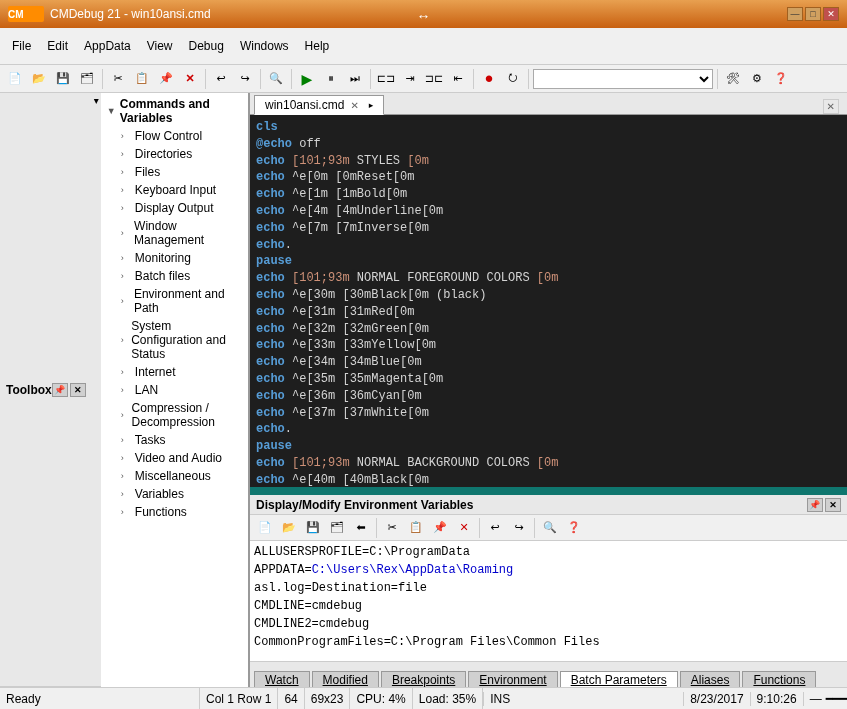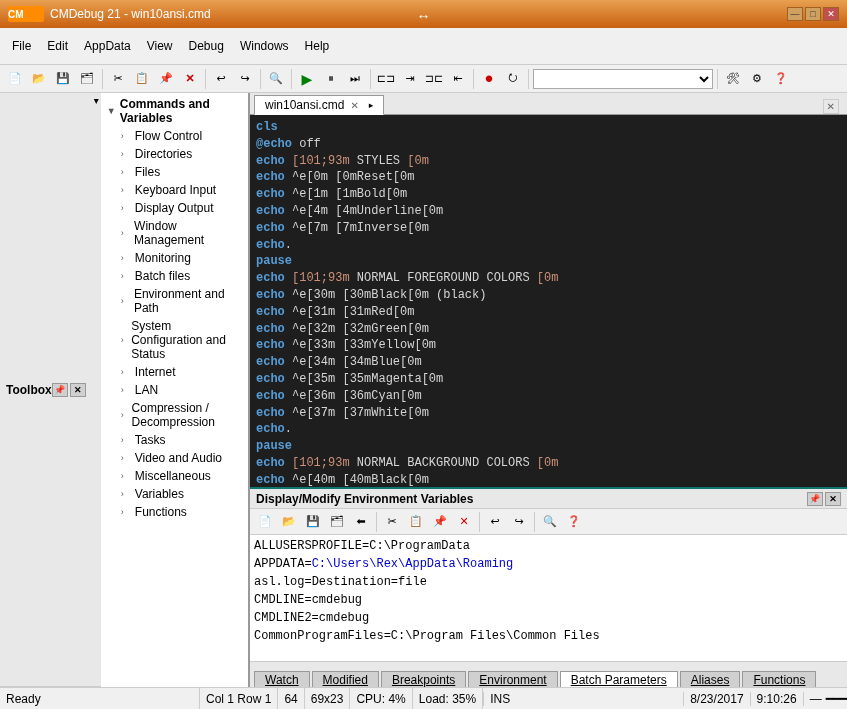--- a/index.html
+++ b/index.html
@@ -251,21 +251,21 @@
     .kw-echo { color: #569cd6; font-weight: bold; }
     .kw-pause { color: #569cd6; font-weight: bold; }
     .kw-cls { color: #569cd6; font-weight: bold; }
     .kw-at { color: #569cd6; font-weight: bold; }
     .ansi-code { color: #ce9178; }
     .normal-text { color: #d4d4d4; }
 
     
     .bottom-panel {
       height: 200px;
-      border-top: 2px solid #0f766e;
+      border-top: 8px solid #0f766e;
       display: flex;
       flex-direction: column;
       background: white;
       flex-shrink: 0;
     }
     .bottom-panel-header {
       background: #e8e8e8;
       border-bottom: 1px solid #ccc;
       padding: 2px 6px;
       display: flex;

